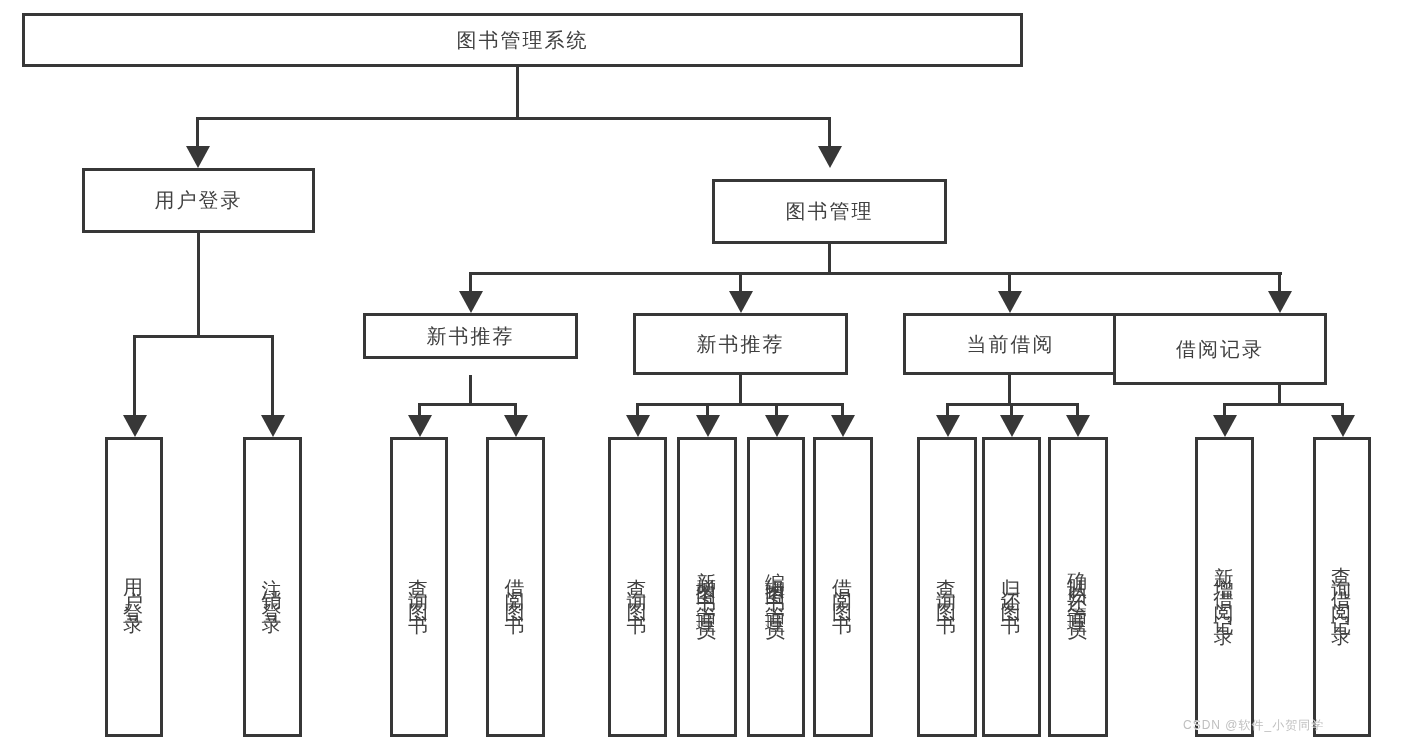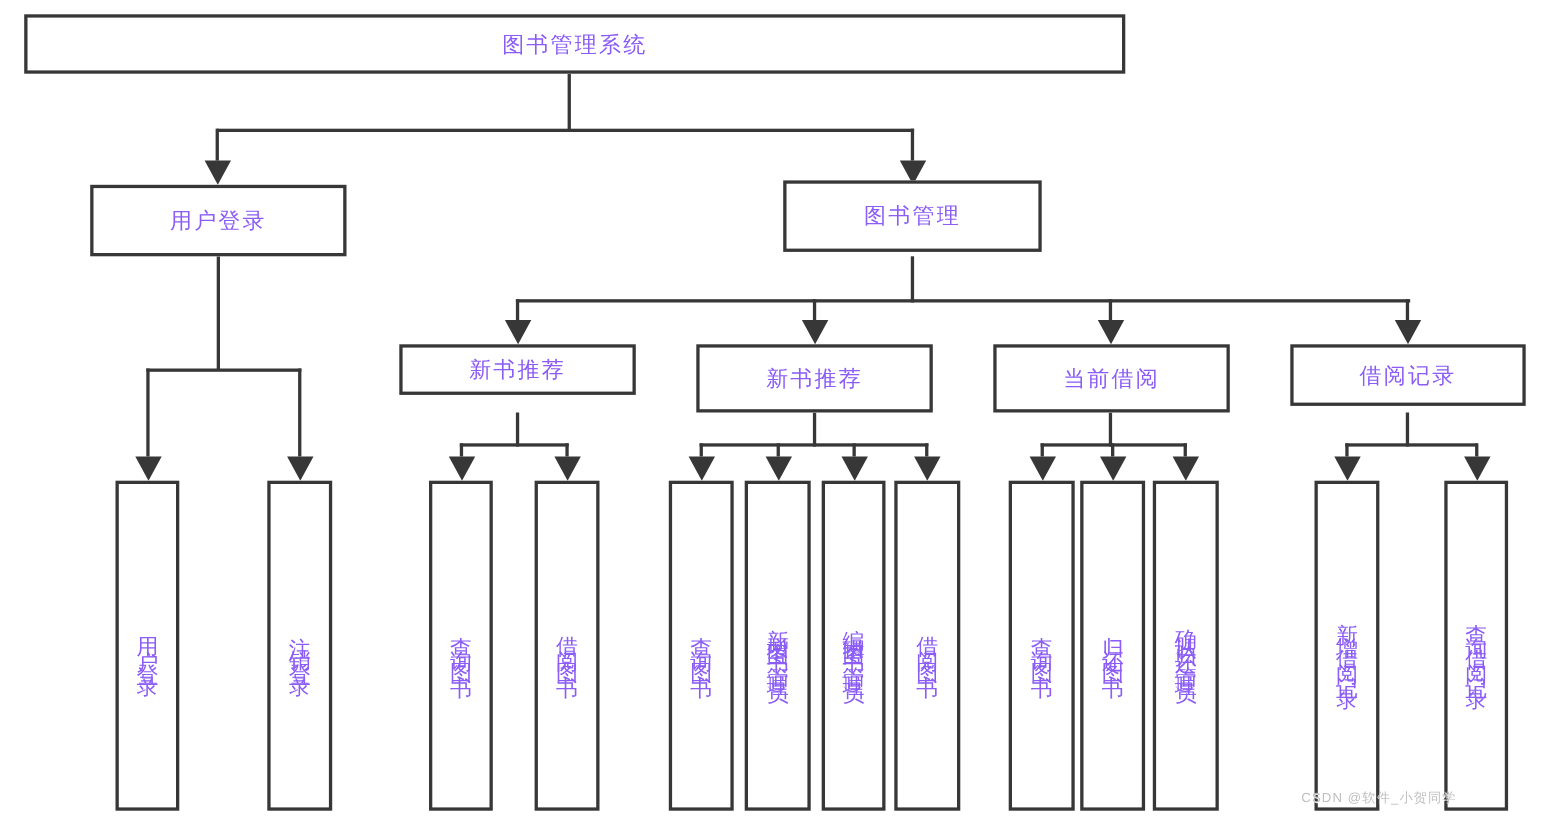--- a/index.html
+++ b/index.html
@@ -17,21 +17,21 @@
   }
   
   .box {
     position: absolute;
     box-sizing: border-box;
     background: #ffffff;
     border: 3px solid #373737;
     display: flex;
     align-items: center;
     justify-content: center;
-    color: #8b5cf6;
+    color: #404040;
     font-size: 20px;
     letter-spacing: 2px;
     z-index: 2;
   }
   .leaf span {
     writing-mode: vertical-rl;
     text-orientation: mixed;
     letter-spacing: 12px;
     white-space: nowrap;
   }
@@ -82,21 +82,21 @@
   </div>
 
   <div class="vline" style="left:516px; top:67px; height:53px;"></div>
   <div class="hline" style="left:197px; top:117px; width:634px;"></div>
   <div class="arrow" style="left:196px; top:117px; height:29px;"></div>
   <div class="arrow" style="left:828px; top:117px; height:29px;"></div>
 
   <div class="box" style="left:82px; top:168px; width:233px; height:65px;">
     <span>用户登录</span>
   </div>
-  <div class="box" style="left:712px; top:164px; width:235px; height:65px;">
+  <div class="box" style="left:712px; top:179px; width:235px; height:65px;">
     <span>图书管理</span>
   </div>
 
   <div class="vline" style="left:197px; top:233px; height:104px;"></div>
   <div class="hline" style="left:133px; top:335px; width:141px;"></div>
   <div class="arrow" style="left:133px; top:335px; height:80px;"></div>
   <div class="arrow" style="left:271px; top:335px; height:80px;"></div>
 
   <div class="vline" style="left:828px; top:233px; height:42px;"></div>
   <div class="hline" style="left:469px; top:272px; width:813px;"></div>
@@ -107,21 +107,21 @@
 
   <div class="box" style="left:363px; top:313px; width:215px; height:46px;">
     <span>新书推荐</span>
   </div>
   <div class="box" style="left:633px; top:313px; width:215px; height:62px;">
     <span>新书推荐</span>
   </div>
   <div class="box" style="left:903px; top:313px; width:215px; height:62px;">
     <span>当前借阅</span>
   </div>
-  <div class="box" style="left:1173px; top:313px; width:214px; height:56px;">
+  <div class="box" style="left:1113px; top:313px; width:214px; height:72px;">
     <span>借阅记录</span>
   </div>
 
   <div class="vline" style="left:469px; top:375px; height:31px;"></div>
   <div class="hline" style="left:418px; top:403px; width:99px;"></div>
   <div class="arrow" style="left:418px; top:403px; height:12px;"></div>
   <div class="arrow" style="left:514px; top:403px; height:12px;"></div>
 
   <div class="vline" style="left:739px; top:375px; height:31px;"></div>
   <div class="hline" style="left:636px; top:403px; width:208px;"></div>

